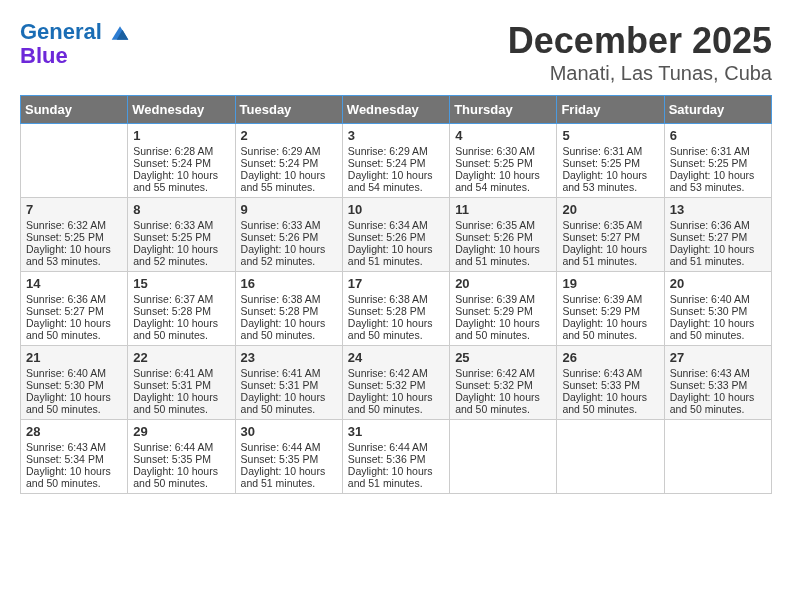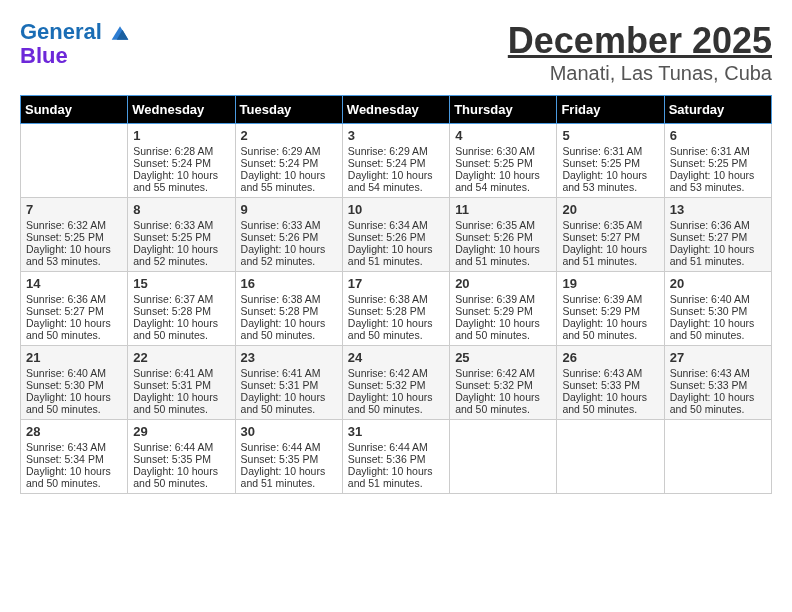--- a/index.html
+++ b/index.html
@@ -34,33 +34,32 @@
       height: 20px;
       margin-left: 2px;
     }
     .title-block {
       text-align: right;
     }
     .month-title {
       font-size: 36px;
       font-weight: bold;
       color: #333;
-      text-decoration: underline;
     }
     .location {
       font-size: 20px;
       color: #555;
     }
     .calendar {
       width: 100%;
       border-collapse: collapse;
       border: 1px solid #ccc;
     }
     .calendar th {
-      background-color: #000000;
+      background-color: #737373;
       color: #fff;
       font-size: 13px;
       font-weight: bold;
       padding: 6px 4px;
       text-align: left;
       border: 1px solid #4a9ae0;
     }
     .calendar td {
       vertical-align: top;
       border: 1px solid #ccc;

